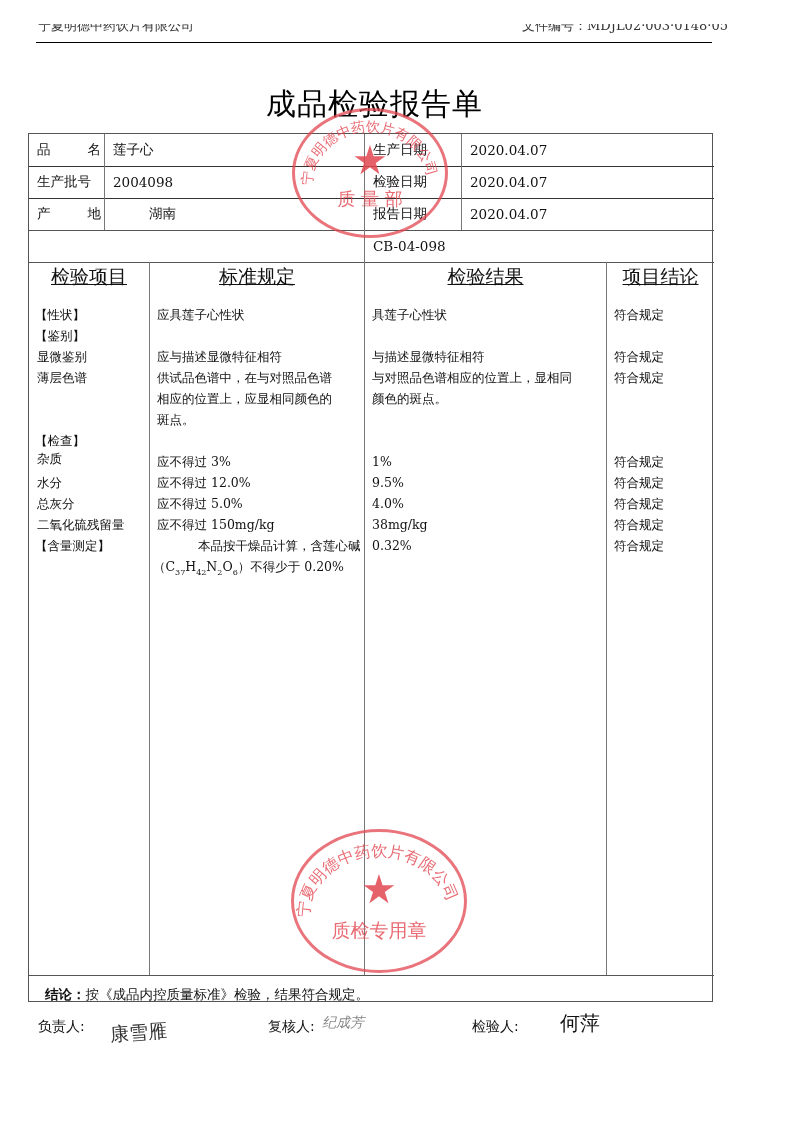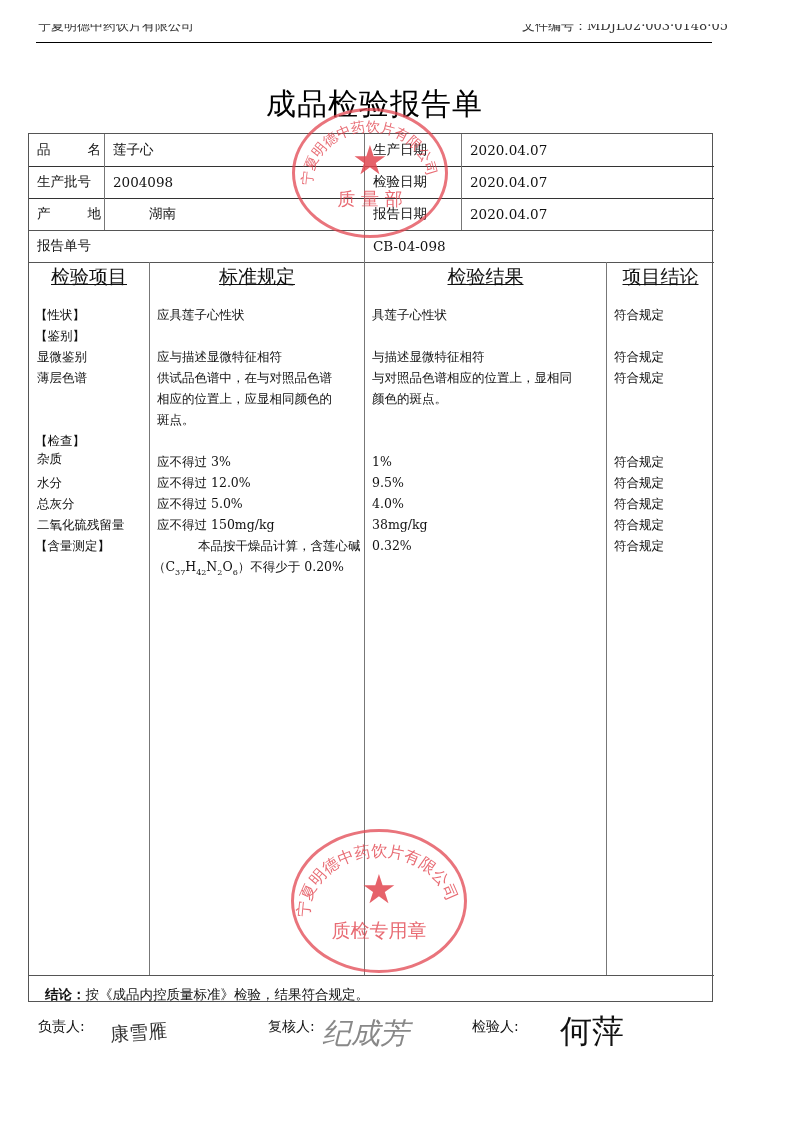--- a/index.html
+++ b/index.html
@@ -81,21 +81,20 @@
   <div class="cell" style="left:0;top:64px;width:75px;height:32px;">
     <div class="lbl-just">
         <span>产</span>
         <span>地</span>
       </div>
   </div>
   <div class="cell" style="left:76px;top:64px;width:259px;height:32px;margin-left:36px;">湖南</div>
   <div class="cell" style="left:336px;top:64px;width:96px;height:32px;">报告日期</div>
   <div class="cell" style="left:433px;top:64px;width:250px;height:32px;">2020.04.07</div>
 
-  <div class="cell" style="left:0;top:96px;width:335px;height:32px;">报告单号</div>
   <div class="cell" style="left:336px;top:96px;width:300px;height:32px;">CB-04-098</div>
 
   <div class="colhead" style="left:0;width:120px;">检验项目</div>
   <div class="colhead" style="left:121px;width:214px;">标准规定</div>
   <div class="colhead" style="left:336px;width:241px;">检验结果</div>
   <div class="colhead" style="left:578px;width:107px;">项目结论</div>
 
   <div class="body-line" style="left:6px;top:170px;">【性状】</div>
   <div class="body-line" style="left:128px;top:170px;">应具莲子心性状</div>
   <div class="body-line" style="left:343px;top:170px;">具莲子心性状</div>
@@ -167,15 +166,15 @@
       </defs>
     <text font-size="16" fill="rgba(226,70,80,0.8)" font-family="DejaVu Sans, sans-serif"><textPath href="#arcBot" startOffset="3%">宁夏明德中药饮片有限公司</textPath></text>
   </svg>
   <div class="star" style="top:34px;font-size:40px;">★</div>
   <div class="bottom" style="top:86px;font-size:19px;">质检专用章</div>
 </div>
 
 <div class="sign-row" style="left:38px;">负责人:</div>
 <div class="sig" style="left:110px;top:1020px;font-size:19px;color:#333;transform:rotate(-4deg);">康雪雁</div>
 <div class="sign-row" style="left:268px;">复核人:</div>
-<div class="sig" style="left:322px;top:1014px;font-size:29px;color:#888;font-style:italic;">纪成芳</div>
+<div class="sig" style="left:322px;top:1014px;font-size:14px;color:#888;font-style:italic;">纪成芳</div>
 <div class="sign-row" style="left:472px;">检验人:</div>
-<div class="sig" style="left:560px;top:1010px;font-size:32px;color:#111;">何萍</div>
+<div class="sig" style="left:560px;top:1010px;font-size:20px;color:#111;">何萍</div>
 
 </body></html>

